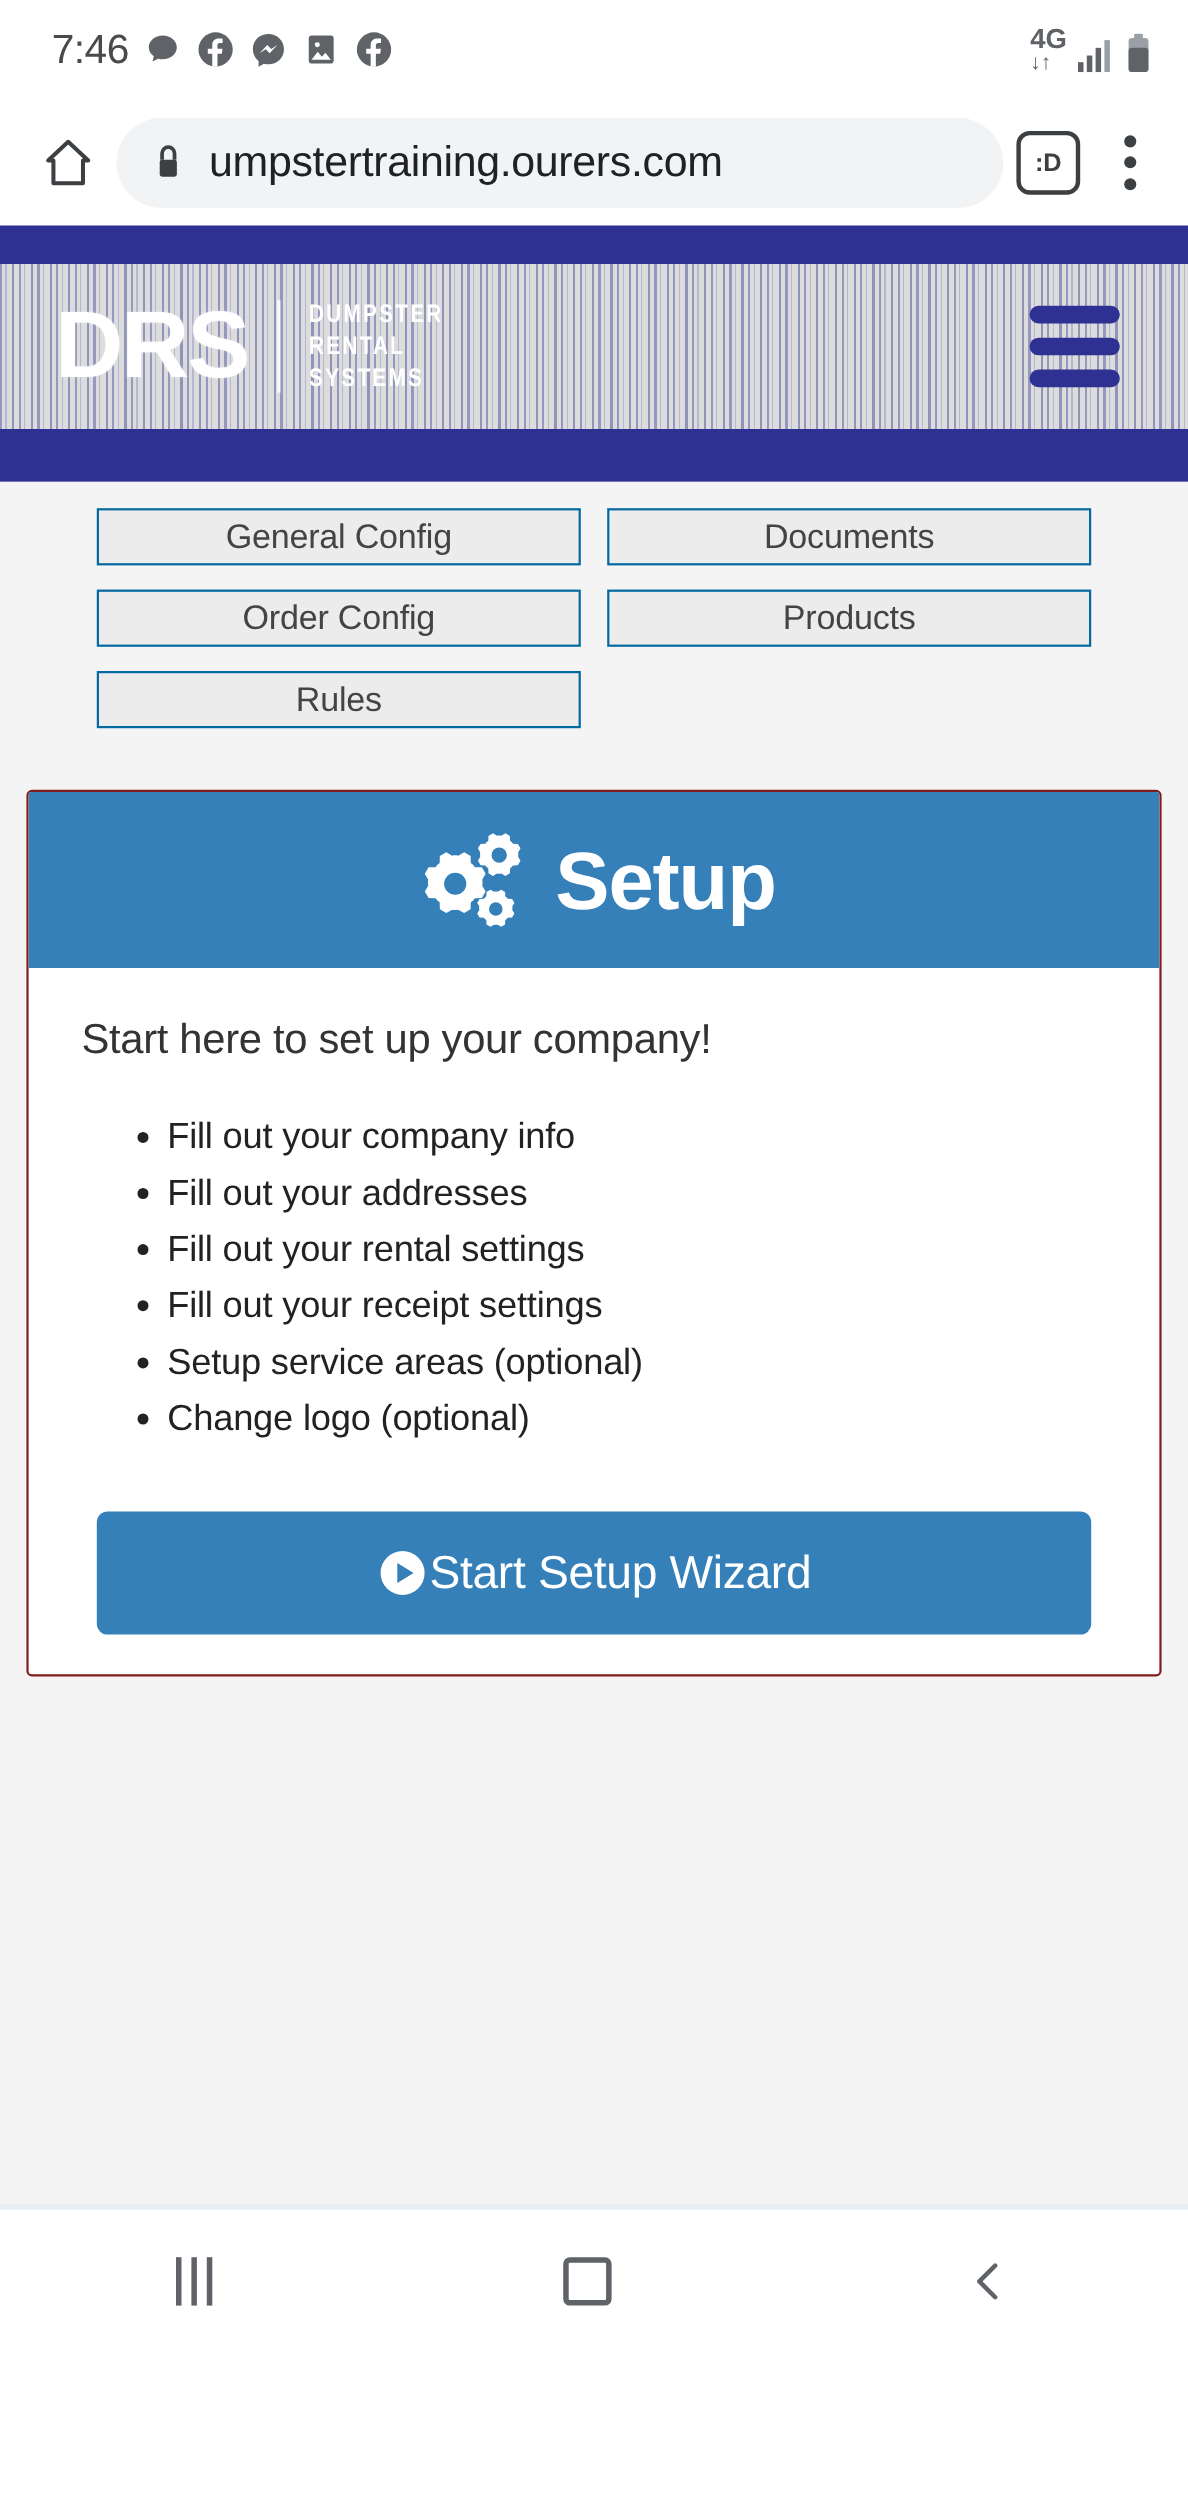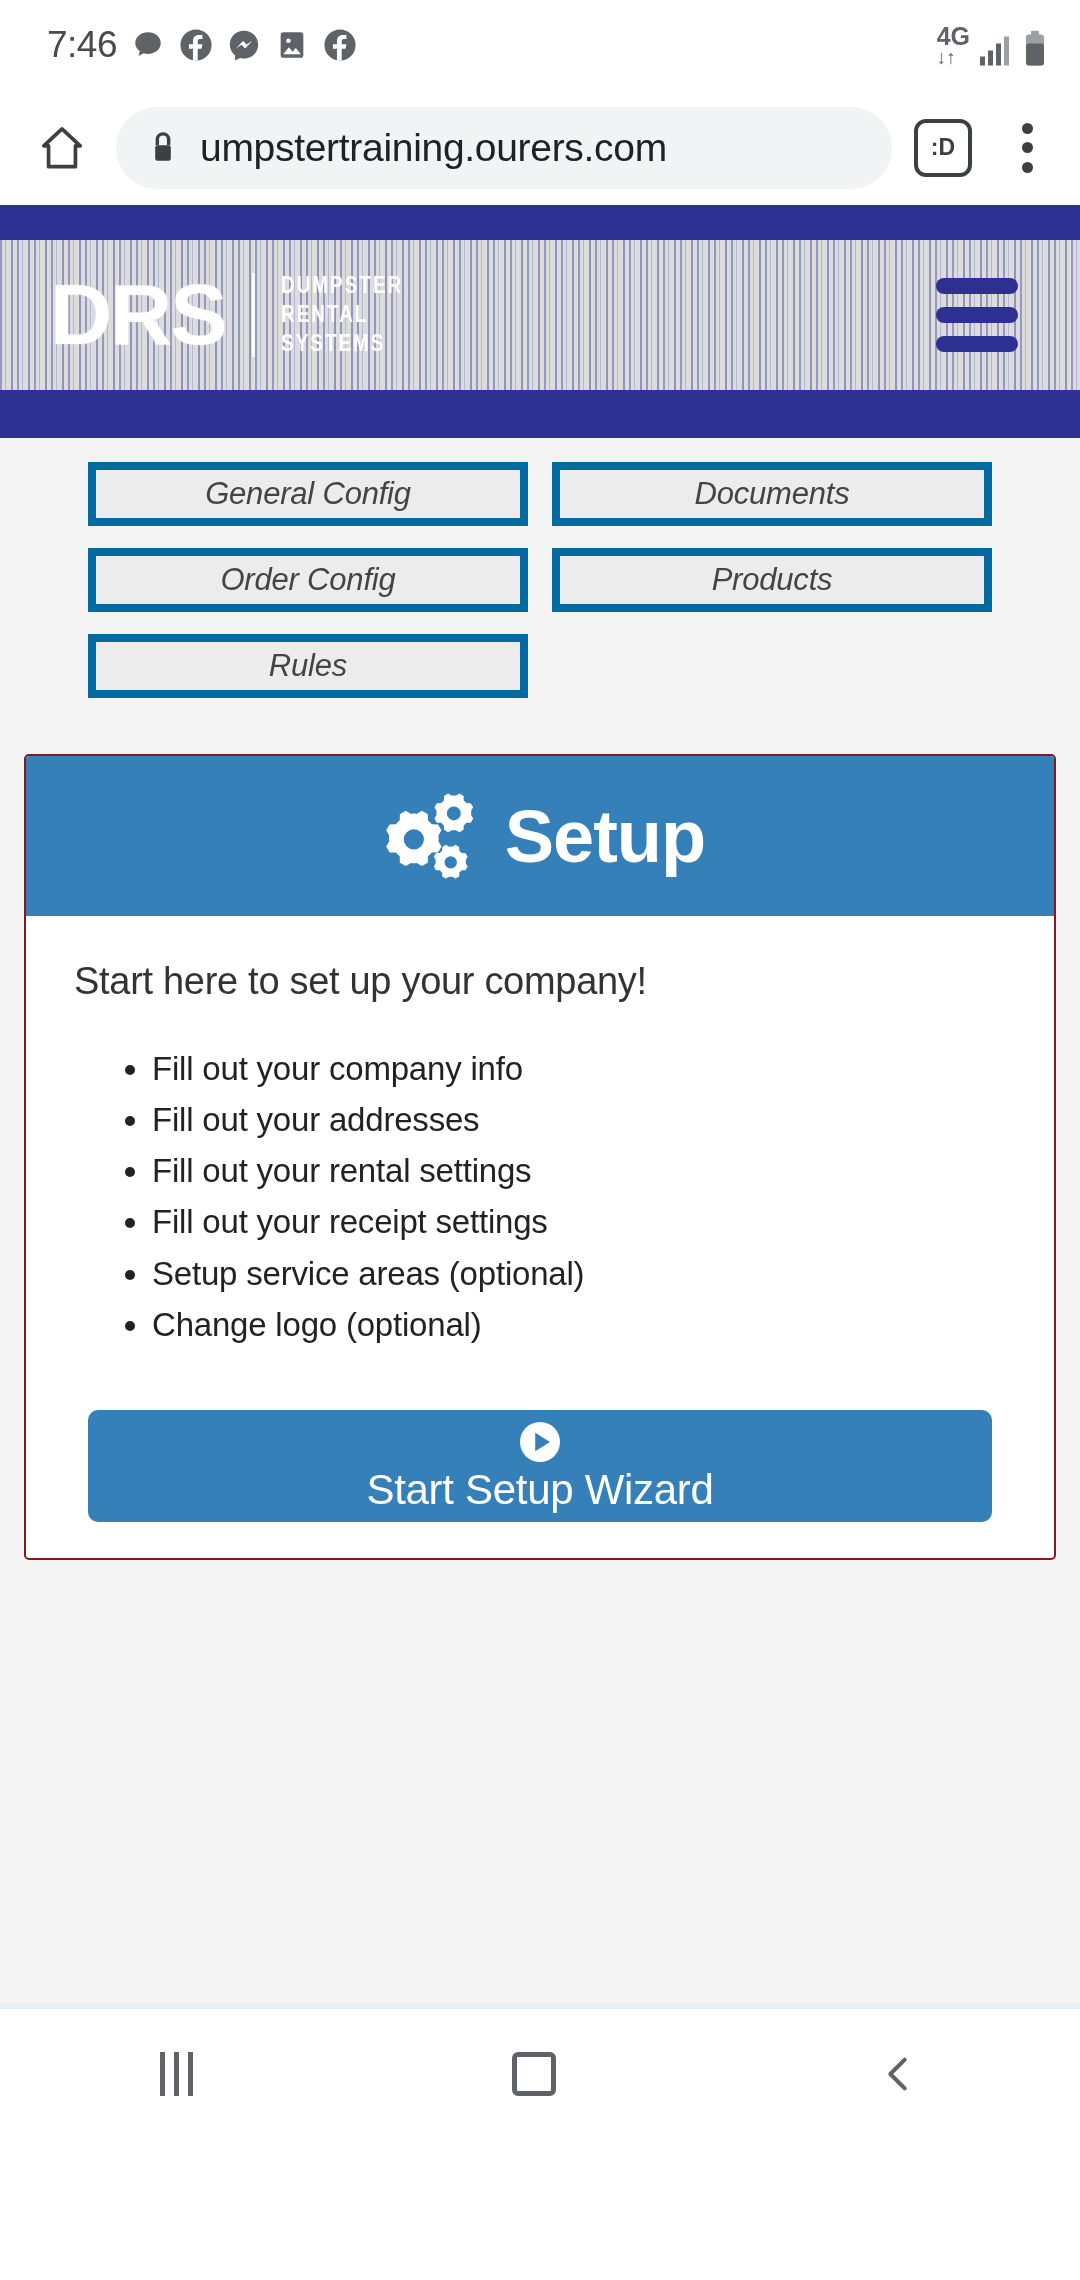--- a/index.html
+++ b/index.html
@@ -28,21 +28,21 @@
     position:absolute; right:34px; top:50%; transform:translateY(-50%);
     display:flex; align-items:flex-end; gap:9px;
   }
 
   
   .chrome{
     height:115px; width:100%;
     background:#ffffff;
     display:flex; align-items:center;
     padding:0 24px;
-    gap:10px;
+    gap:0;
   }
   .home-btn{ width:76px; height:76px; display:flex; align-items:center; justify-content:center; flex:0 0 auto; }
   .urlbar{
     flex:1 1 auto;
     height:82px;
     background:#f1f3f4;
     border-radius:41px;
     display:flex; align-items:center;
     padding:0 30px;
     margin:0 12px 0 6px;
@@ -113,28 +113,27 @@
     position:relative;
   }
   .navgrid{
     display:grid;
     grid-template-columns:1fr 1fr;
     gap:22px 24px;
     padding:0 88px;
     margin-bottom:56px;
   }
   .navbtn{
-    height:64px;
+    height:52px;
     background:#ececec;
-    border:8px solid #0369a1;
+    border:2px solid #0369a1;
     display:flex; align-items:center; justify-content:center;
     font-size:31px; color:#444444;
     cursor:pointer;
     letter-spacing:-0.2px;
-    font-style:italic;
   }
 
   
   .card{
     margin:0 24px;
     background:#ffffff;
     border:2px solid #7f1d1d;
     border-radius:5px;
     overflow:hidden;
     height:806px;
@@ -166,21 +165,20 @@
   }
   .wizard-wrap{ margin-top:auto; padding:0 14px 36px 14px; }
   .wizard-btn{
     width:100%; height:112px;
     background:#3580b8; border:none; border-radius:10px;
     color:#ffffff; font-size:42px;
     display:flex; align-items:center; justify-content:center; 
     cursor:pointer;
     font-family:"Liberation Sans", sans-serif;
     letter-spacing:-0.3px;
-    flex-direction:column;
   }
   .thin-line{ width:100%; height:6px; background:#e7eef4; }
 
   
   .androidnav{
     width:100%; height:130px; background:#ffffff;
     display:flex; align-items:center; justify-content:space-around;
   }
   .recents{ display:flex; gap:9px; }
   .recents i{ width:5px; height:44px; background:#5f6368; display:block; }

